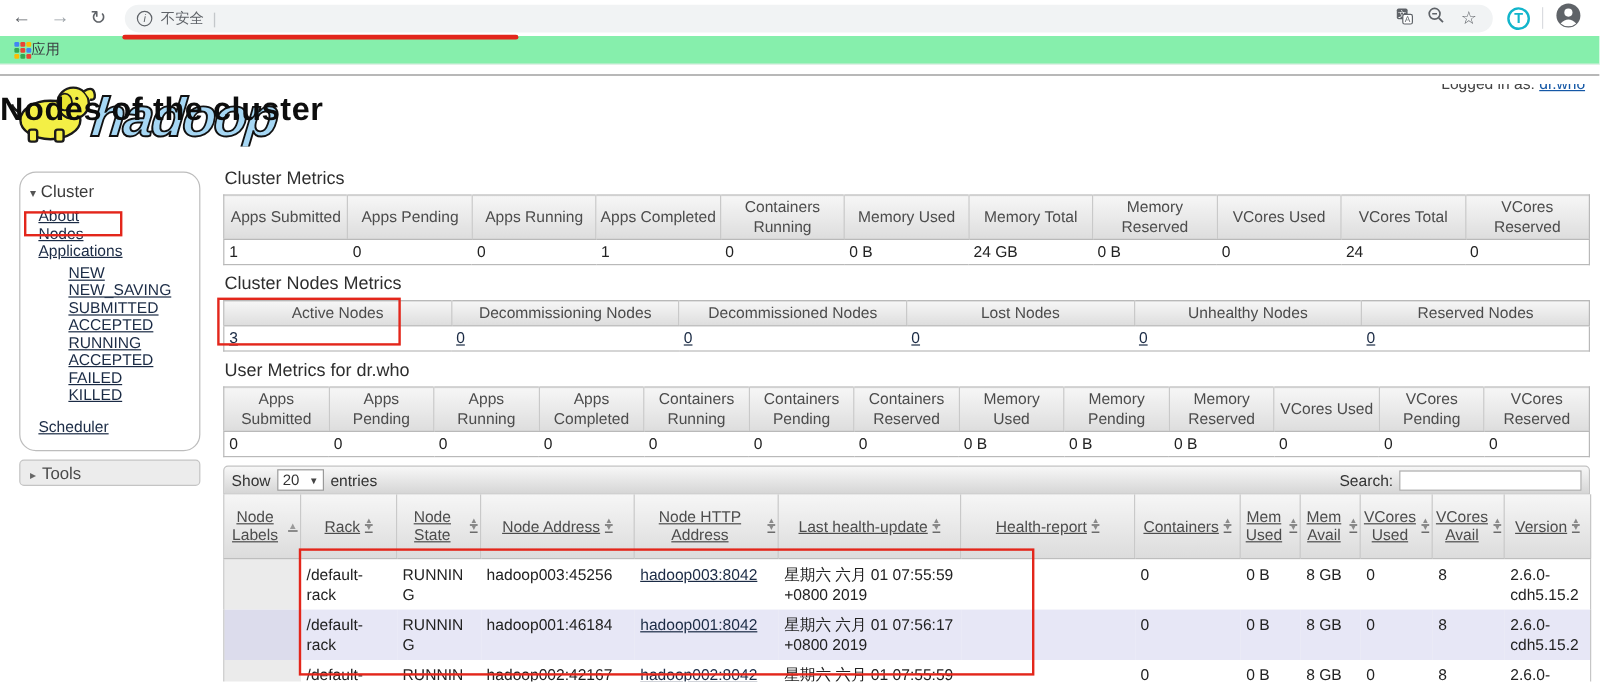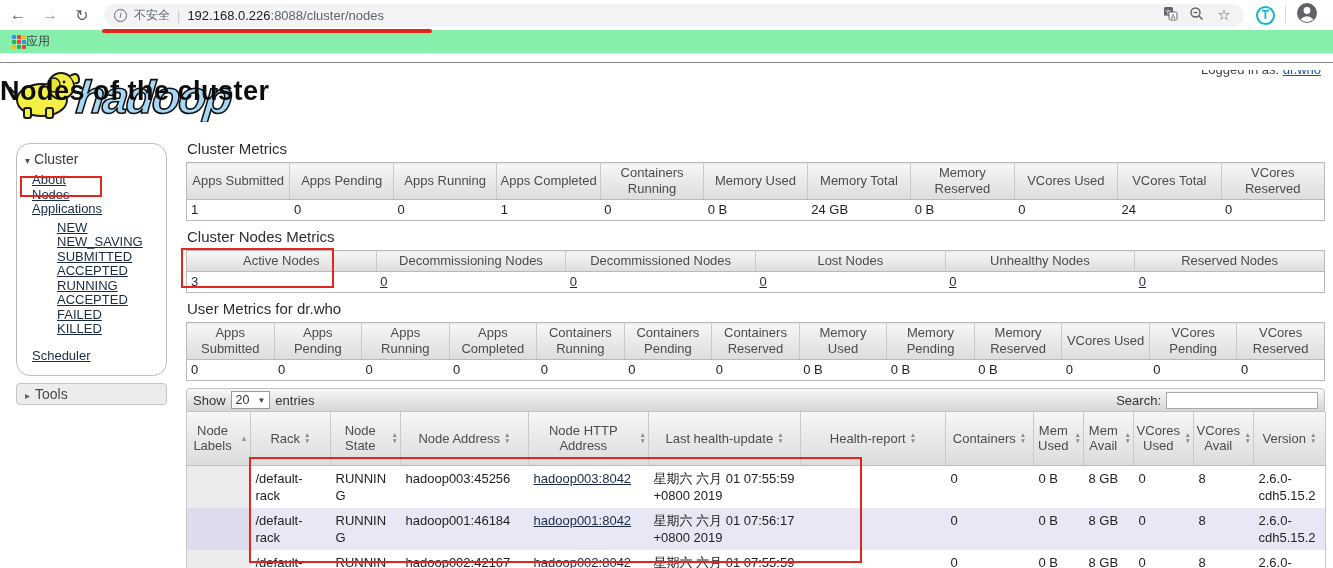--- a/index.html
+++ b/index.html
@@ -85,21 +85,21 @@
   .search-input { width:152px; height:17px; border:1px solid #aaa; background:#fff;
     margin-left:5px; font-size:12px; padding:0 3px; }
 
   
   table.ntable { width:100%; border-collapse:collapse; table-layout:fixed;
     border-left:1px solid #c6c6c6; border-right:1px solid #c6c6c6; }
   table.ntable th { background:linear-gradient(#f6f6f6,#dcdcdc); border-left:1px solid #c9c9c9;
     border-bottom:1px solid #bdbdbd; font-weight:normal; color:#4c4c4c; font-size:13px;
     height:53px; padding:2px 2px; vertical-align:middle; cursor:pointer; }
   table.ntable th:first-child { border-left:none; }
-  .thflex { display:flex; align-items:center; justify-content:center; gap:4px; line-height:15px; }
+  .thflex { display:flex; align-items:center; justify-content:center; gap:4px; line-height:15px;text-decoration:underline; }
   .sortpair { display:inline-flex; flex-direction:column; line-height:6px; font-size:6.5px;
     color:#8a8a8a; }
   .sortasc { font-size:8px; color:#9a9a9a; }
   table.ntable td { font-size:13px; color:#222; padding:4px 5px; vertical-align:top;
     line-height:17px; overflow-wrap:break-word; }
   tr.rowA td { background:#fff; }
   tr.rowB td { background:#e7e7f6; }
   tr.rowA td.sorted { background:#ebebeb; }
   tr.rowB td.sorted { background:#dcdcec; }
 
@@ -116,23 +116,20 @@
 <div class="page">
 
   <div class="chrome">
     <span class="navbtn">←</span>
     <span class="navbtn fwd">→</span>
     <span class="navbtn">↻</span>
     <div class="omnibox">
       <span class="info-circle">i</span>
       <span class="sec-label">不安全</span>
       <span class="url-sep">|</span>
-      <span>
-        <span class="url-domain">192.168.0.226</span><span class="url-path">:8088/cluster/nodes</span>
-      </span>
       <span class="omni-spacer"></span>
       <span class="omni-icon">
         <svg width="15" height="15" viewBox="0 0 15 15">
             <rect x="1" y="1" width="9" height="9" rx="1.5" fill="#5f6368"></rect>
             <text x="5.5" y="8.5" font-size="7" fill="#fff" text-anchor="middle">文</text>
             <rect x="6" y="6" width="8" height="8" rx="1.5" fill="#fff" stroke="#5f6368"></rect>
             <text x="10" y="12.7" font-size="7" fill="#5f6368" text-anchor="middle">A</text>
           </svg>
       </span>
       <span class="omni-icon">

